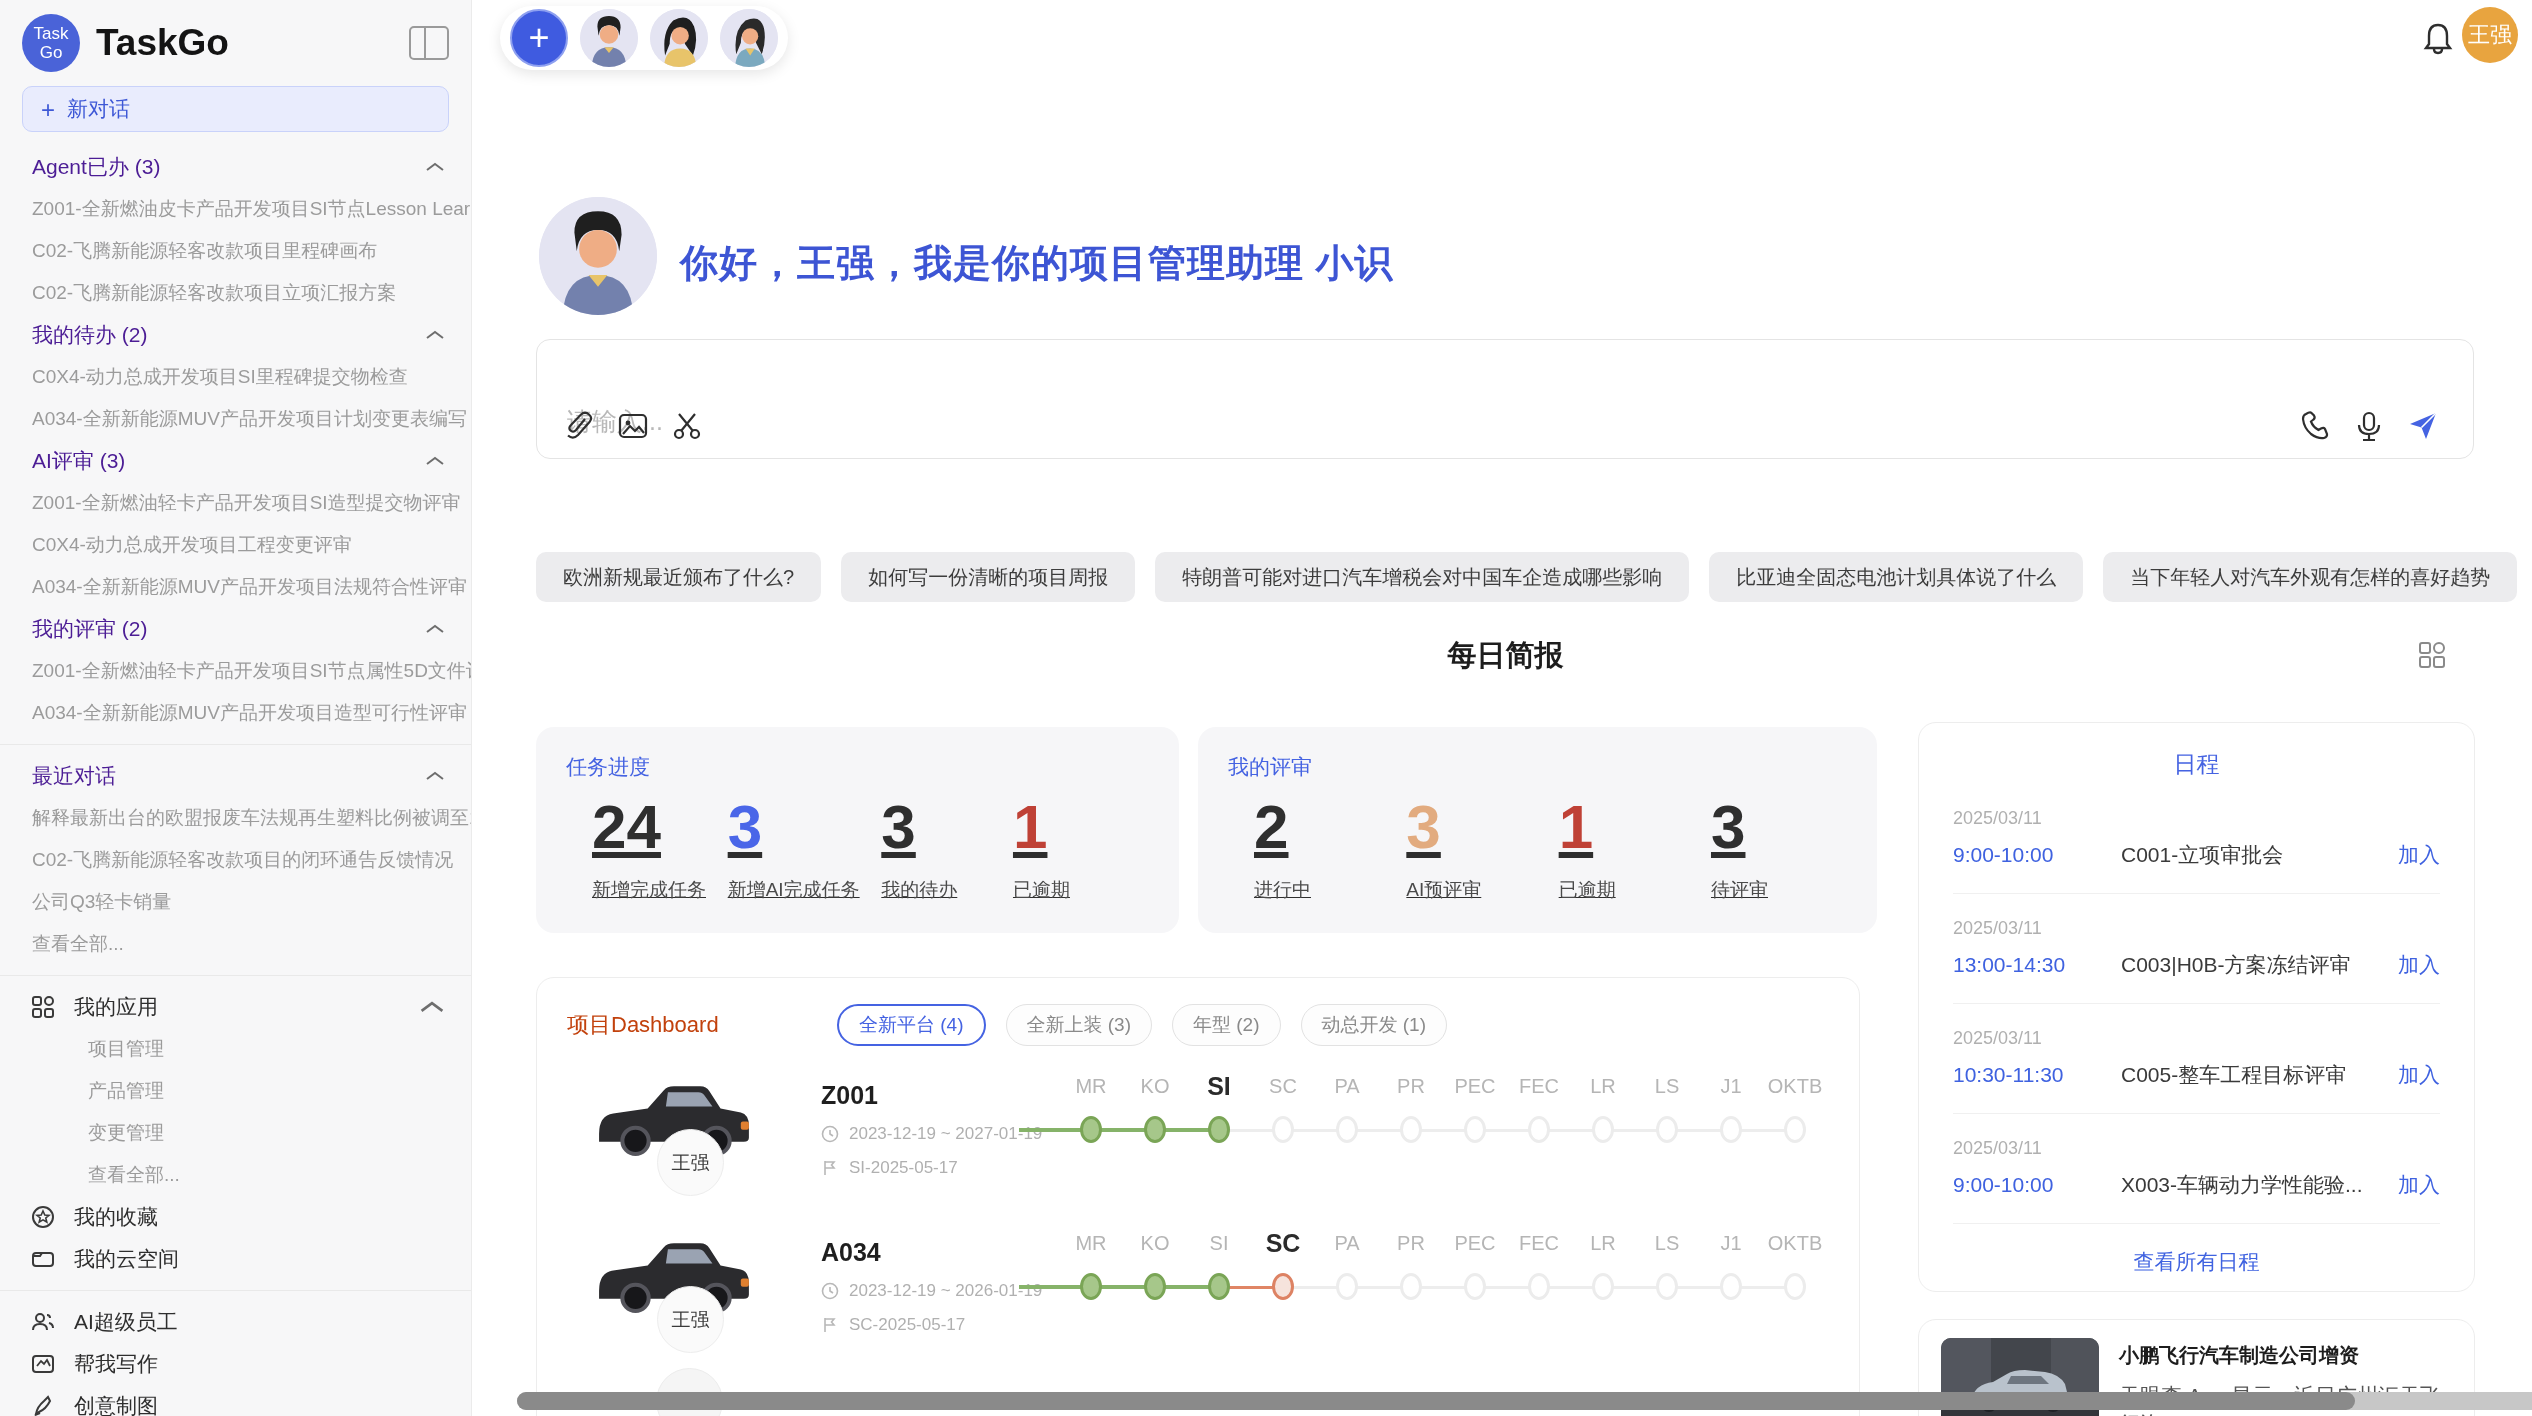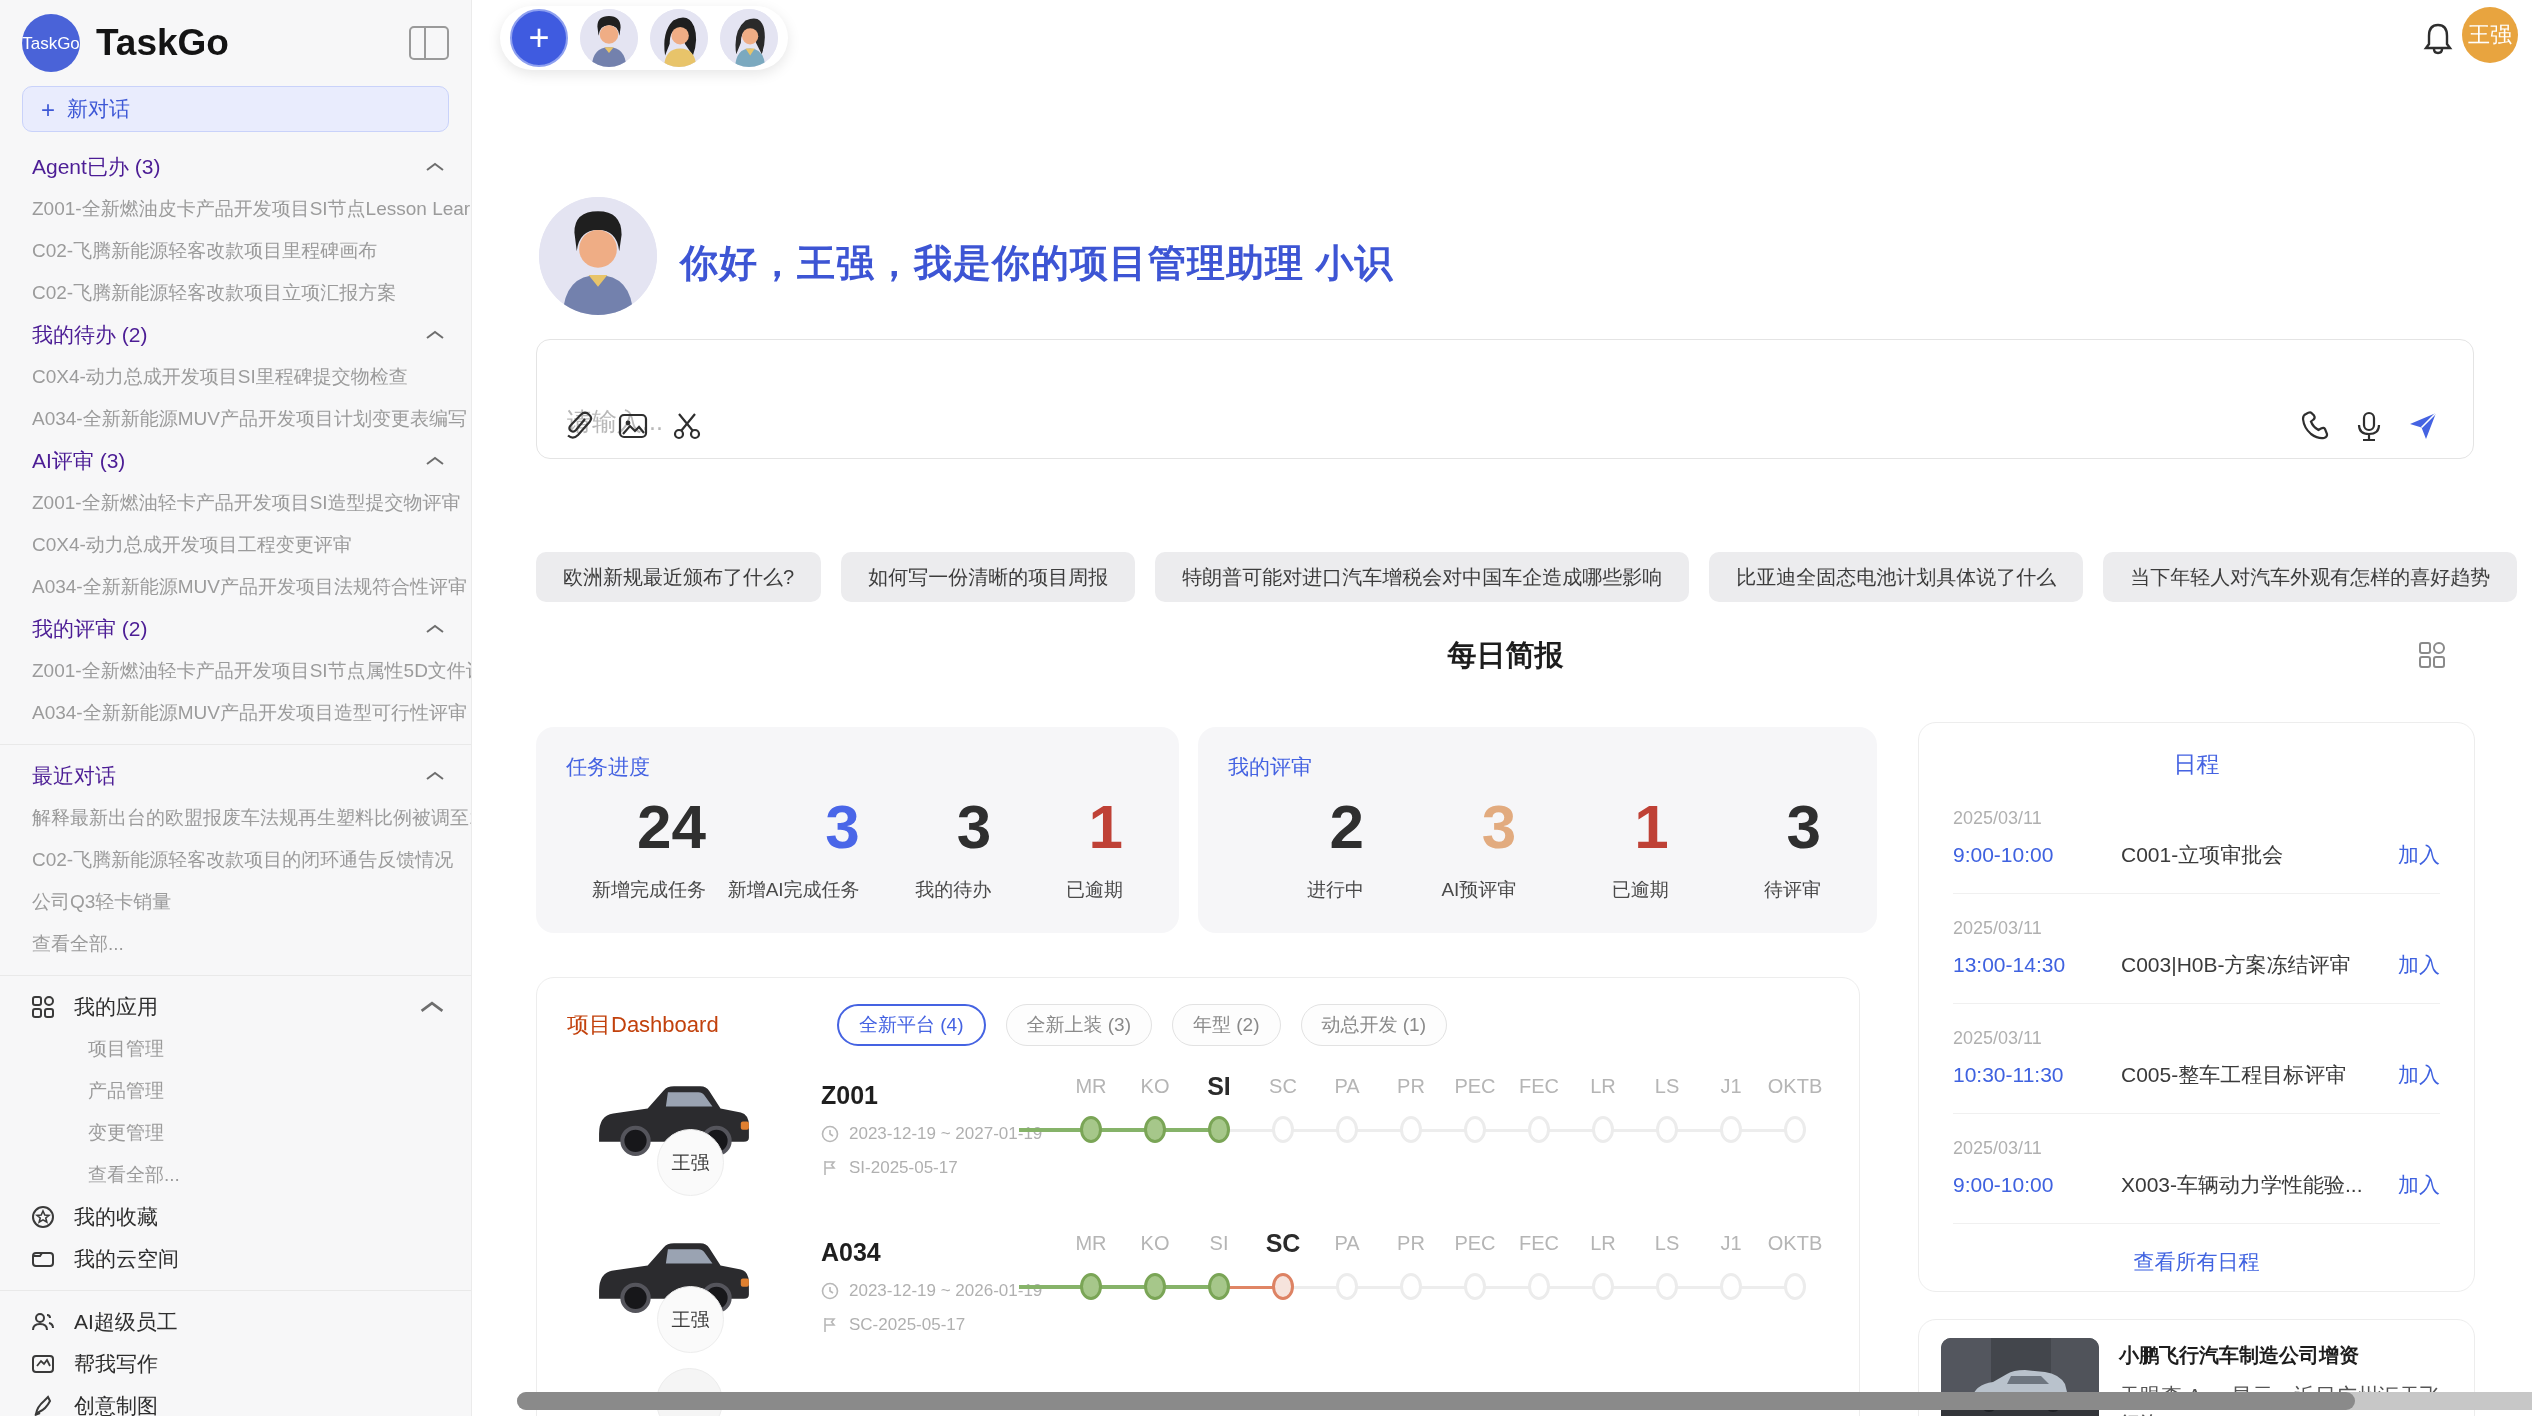--- a/index.html
+++ b/index.html
@@ -5,21 +5,21 @@
   * { margin:0; padding:0; box-sizing:border-box; }
   html,body { width:2532px; height:1416px; overflow:hidden; background:#fff;
     font-family:"Liberation Sans","DejaVu Sans",sans-serif; color:#2e2e2e; }
   .page { position:relative; width:2532px; height:1416px; }
 
   
   .sidebar { position:absolute; left:0; top:0; width:472px; height:1416px;
     background:#f7f7f8; border-right:1px solid #ebebeb; overflow:hidden; }
   .side-logo-row { height:86px; display:flex; align-items:center; padding:0 22px; }
   .logo-circle { width:58px; height:58px; border-radius:50%; background:#4a63d8; color:#fff;
-    display:flex; flex-direction:row; align-items:center; justify-content:center;
+    display:flex; flex-direction:column; align-items:center; justify-content:center;
     font-size:17px; line-height:19px; }
   .app-title { margin-left:16px; font-size:37px; font-weight:bold; color:#141414; }
   .collapse-btn { margin-left:auto; width:40px; height:34px; border:2px solid #9a9a9a; border-radius:5px;
     position:relative; background:transparent; }
   .collapse-btn::after { content:""; position:absolute; left:13px; top:0; bottom:0; width:2px; background:#9a9a9a; }
   .new-chat { margin:0 22px; height:46px; background:#e9ecfd; border:1px solid #c9d2fa; border-radius:10px;
     display:flex; align-items:center; gap:12px; padding:0 18px; color:#3e58d6; font-size:21px; cursor:pointer; }
   .new-chat .plus { font-size:24px; line-height:21px; }
   .side-scroll { padding-top:14px; }
   .s-header { height:42px; padding:0 26px 0 32px; font-size:21px; color:#4c1d95;
@@ -66,21 +66,21 @@
 
   
   .briefing-title-row { position:absolute; left:536px; top:636px; width:1939px; height:44px; }
   .briefing-title { text-align:center; font-size:29px; font-weight:bold; color:#1d1d1d; }
   .briefing-grid-icon { position:absolute; right:28px; top:4px; width:30px; height:30px; cursor:pointer; }
   .stat-card { position:absolute; top:727px; height:206px; background:#f6f6f8; border-radius:18px; padding:26px 30px; }
   .stat-card.c1 { left:536px; width:643px; }
   .stat-card.c2 { left:1198px; width:679px; }
   .stat-card-title { font-size:21px; color:#4563e2; }
   .stat-grid { display:flex; justify-content:space-between; padding:0 26px; margin-top:10px; }
-  .stat { text-align:right; min-width:110px; }
+  .stat { text-align:left; min-width:110px;text-decoration:underline; }
   .stat-value { font-size:62px; font-weight:bold; line-height:72px; }
   .stat-label { margin-top:14px; font-size:19px; color:#4a4a4a; }
   .c-dark { color:#2f2f2f; } .c-blue { color:#4a66e8; } .c-red { color:#bf4136; } .c-tan { color:#e2ab7f; }
 
   
   .dash-card { position:absolute; left:536px; top:977px; width:1324px; height:470px; background:#fff;
     border:1px solid #ededed; border-radius:18px; overflow:hidden; }
   .dash-header { display:flex; align-items:center; padding:26px 0 0 30px; }
   .dash-title { font-size:22px; color:#c2410c; width:270px; }
   .tabs { display:flex; gap:20px; }

